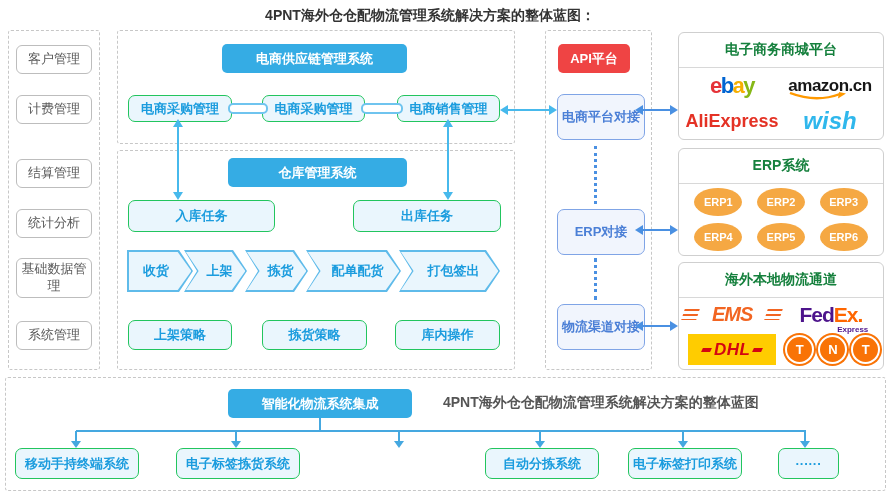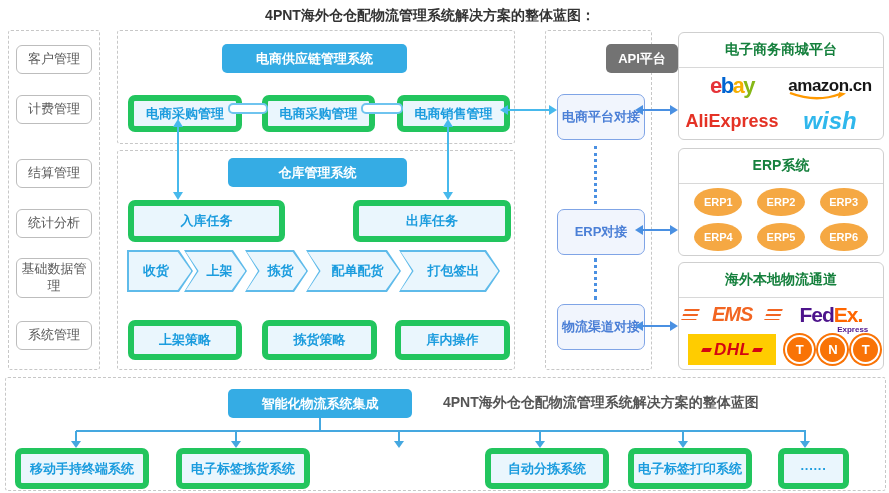--- a/index.html
+++ b/index.html
@@ -3,22 +3,22 @@
 <meta charset="utf-8">
 <style>
   html,body{margin:0;padding:0;background:#fff;}
   .canvas{position:relative;width:889px;height:493px;background:#fff;
           font-family:"Liberation Sans","DejaVu Sans",sans-serif;overflow:hidden;}
   .title{position:absolute;left:230px;top:7px;width:400px;text-align:center;
          font-size:14px;font-weight:600;color:#333;}
   .dashed{position:absolute;border:1px dashed #C7C7C7;border-radius:3px;}
   .bluehead{position:absolute;background:#35ACE4;border-radius:5px;color:#fff;
             font-size:13px;font-weight:bold;display:flex;align-items:center;justify-content:center;}
-  .apihead{background:#737373;margin-left:48px;}
-  .lbox{position:absolute;background:#EAF6FD;border:6px solid #22c55e;border-radius:7px;
+  .apihead{background:#ef4444;}
+  .lbox{position:absolute;background:#EAF6FD;border:1px solid #22c55e;border-radius:7px;
         color:#1B9CDE;font-size:13px;font-weight:bold;display:flex;align-items:center;justify-content:center;}
   .gbox{position:absolute;background:#fff;border:1px solid #BDBDBD;border-radius:6px;color:#595959;
         font-size:13px;display:flex;align-items:center;justify-content:center;text-align:center;line-height:1.3;padding:0 4px;}
   .abox{position:absolute;background:#F1F5FD;border:1px solid #7FA4E6;border-radius:7px;color:#4B7FD6;
         font-size:13px;font-weight:bold;display:flex;align-items:center;justify-content:center;text-align:center;line-height:1.35;padding:0 4px;}
   .conn{position:absolute;top:103px;height:7px;background:#fff;border:2px solid #6FC4EF;border-radius:5px;}
   
   .chev{position:absolute;top:250px;height:42px;}
   .chev-bg{position:absolute;inset:0;background:#5FBBEA;
            clip-path:polygon(0 0,calc(100% - 14px) 0,100% 50%,calc(100% - 14px) 100%,0 100%,13px 50%);}

